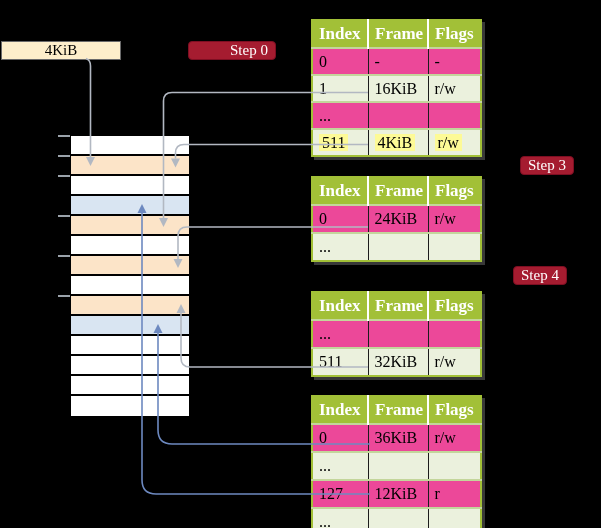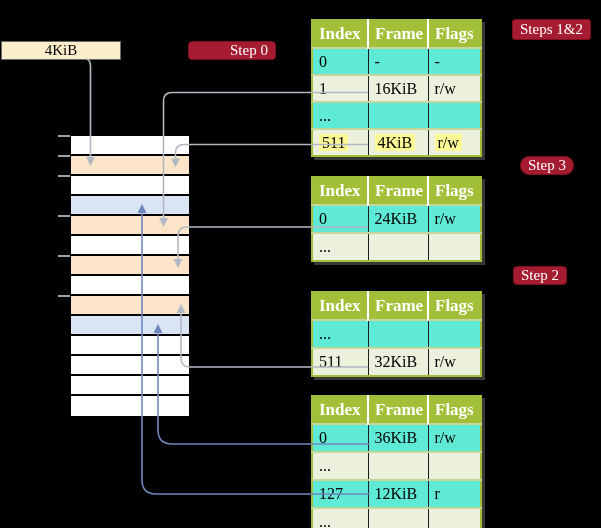--- a/index.html
+++ b/index.html
@@ -10,35 +10,35 @@
   .cream-box{position:absolute;left:1px;top:41px;width:118px;height:17px;
     background:#fdeecb;border:1px solid #6a6a6a;color:#000;
     font-size:15px;line-height:16px;text-align:center;}
 
   
   .badge{position:absolute;background:#a51c30;border:1px solid #7e0e22;
     border-radius:4px;color:#fff;font-size:15px;line-height:17px;
     padding:0 7px;white-space:nowrap;}
   #badge-step0{left:188px;top:41px;padding-left:41px;}
   #badge-steps12{left:512px;top:19px;line-height:19px;border-radius:3px;}
-  #badge-step3{left:520px;top:156px;border-radius:9px;}
+  #badge-step3{left:520px;top:156px;}
   #badge-step4{left:513px;top:266px;}
 
   
   #memory-stack{position:absolute;left:71px;top:136px;width:118px;z-index:5;}
   .mrow{height:18px;border-bottom:2px solid #000;}
   .mrow:last-child{height:20px;border-bottom:none;}
   .mrow.free{background:#ffffff;}
   .mrow.pagetable{background:#fce4c8;}
   .mrow.datapage{background:#d9e5f2;}
   .tick{position:absolute;left:58px;width:12px;height:2px;background:#9aa2aa;}
 
   
   .pt{position:absolute;left:311px;width:169px;border-collapse:collapse;
-      table-layout:fixed;background:#5eead4;border:2px solid #a2c037;
+      table-layout:fixed;background:#ec4899;border:2px solid #a2c037;
       box-shadow:3px 3px 0 rgba(140,140,140,0.4);z-index:10;}
   .pt th{background:#a2c037;color:#fff;font-weight:bold;font-size:17px;
       text-align:left;padding:0 0 0 6px;height:26px;border-left:2px solid #fff;}
   .pt th:first-child{border-left:none;}
   .pt td{font-size:16px;color:#000;padding:0 0 0 6px;
       border-left:1.5px solid #1c1c1c;border-top:2px solid #c3d69b;}
   .pt td:first-child{border-left:none;}
   .pt tr.shaded td{background:#ebf1dd;}
   #table-1{top:19px;} #table-1 td{height:25px;}
   #table-2{top:176px;} #table-2 td{height:26px;}
@@ -58,28 +58,25 @@
 
 <div id="page">
 
   <div class="cream-box">
     <span>4KiB</span>
   </div>
 
   <div class="badge" id="badge-step0">
     <span>Step 0</span>
   </div>
-  <div class="badge" id="badge-steps12">
-    <span>Steps 1&amp;2</span>
-  </div>
   <div class="badge" id="badge-step3">
     <span>Step 3</span>
   </div>
   <div class="badge" id="badge-step4">
-    <span>Step 2</span>
+    <span>Step 4</span>
   </div>
 
   <div id="memory-stack">
       <div class="mrow free"></div>
       <div class="mrow pagetable"></div>
       <div class="mrow free"></div>
       <div class="mrow datapage"></div>
       <div class="mrow pagetable"></div>
       <div class="mrow free"></div>
       <div class="mrow pagetable"></div>

